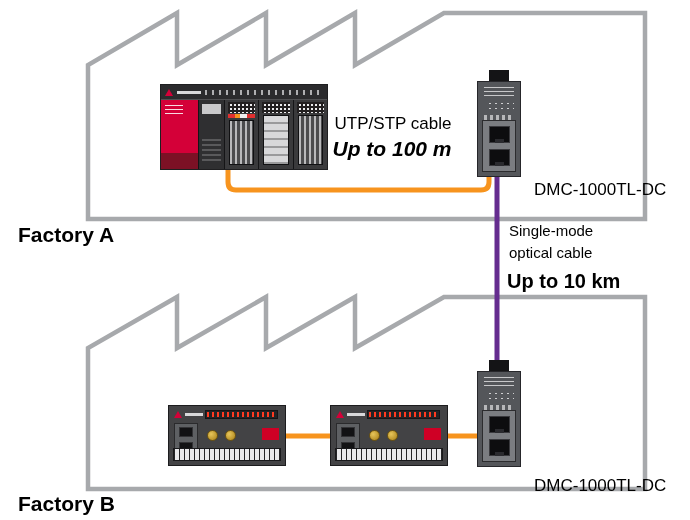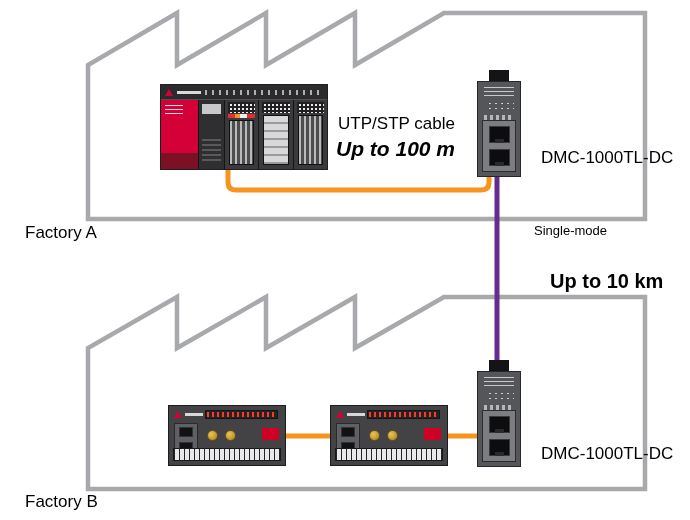--- a/index.html
+++ b/index.html
@@ -7,30 +7,30 @@
   body { font-family:"Liberation Sans", sans-serif; color:#000; }
 
   .canvas { position:relative; width:690px; height:520px; background:#fff; overflow:hidden; }
 
   svg.layer { position:absolute; left:0; top:0; display:block; }
   .factory-outline { fill:none; stroke:var(--factory-outline,#a7a9ac); stroke-width:4.5; stroke-linejoin:miter; }
   .cable { fill:none; stroke-width:5; }
   .cable.copper { stroke:var(--copper-cable,#f7941e); }
   .cable.fiber  { stroke:var(--fiber-cable,#652c8f); }
 
-  .label { position:absolute; white-space:nowrap; color:var(--text,#000);padding-left:7px; }
-  .factory-label { font-size:17px; font-weight:normal; }
+  .label { position:absolute; white-space:nowrap; color:var(--text,#000); }
+  .factory-label { font-size:21px; font-weight:bold; }
   .factory-label.fa { left:18px; top:223px; }
   .factory-label.fb { left:18px; top:492px;text-align:right; }
   .utp-label    { left:328px; top:114px; width:130px; text-align:center; font-size:17px; }
   .utp-distance { left:310px; top:137px; width:164px; text-align:center; font-size:21px; font-weight:bold;font-style:italic; }
-  .fiber-label  { left:527px; top:220px; font-size:13px; line-height:22px; }
+  .fiber-label  { left:509px; top:220px; font-size:15px; line-height:22px; }
   .fiber-label span { display:block; }
-  .fiber-distance { left:507px; top:270px; font-size:20px; font-weight:bold;margin-left:36px; }
-  .dmc-label { font-size:17px; }
+  .fiber-distance { left:507px; top:270px; font-size:20px; font-weight:bold; }
+  .dmc-label { font-size:17px;margin-top:32px; }
   .dmc-label.top { left:534px; top:148px; }
   .dmc-label.bottom { left:534px; top:444px; }
 
   
   .plc { position:absolute; left:160px; top:84px; width:168px; height:86px;
          background:#3a3a3c; border:1px solid #1f1f21; display:flex; flex-direction:column; }
   .plc-header { height:15px; background:#2b2b2d; border-bottom:1px solid #505052;
                 display:flex; align-items:center; gap:4px; padding:0 4px; }
   .logo-tri { width:0; height:0; border-left:4px solid transparent; border-right:4px solid transparent;
               border-bottom:7px solid var(--device-red,#d40038); }
@@ -199,20 +199,21 @@
     <div class="sw-knob k2"></div>
     <div class="sw-tag"></div>
     <div class="sw-terminals"></div>
   </div>
 
   <div class="label utp-label">UTP/STP cable</div>
   <div class="label utp-distance">Up to 100 m</div>
 
   <div class="label fiber-label">
     <span>Single-mode</span>
+    <span>optical cable</span>
   </div>
   <div class="label fiber-distance">Up to 10 km</div>
 
   <div class="label dmc-label top">DMC-1000TL-DC</div>
   <div class="label dmc-label bottom">DMC-1000TL-DC</div>
 
   <div class="label factory-label fa">Factory A</div>
   <div class="label factory-label fb">Factory B</div>
 
 </div>

